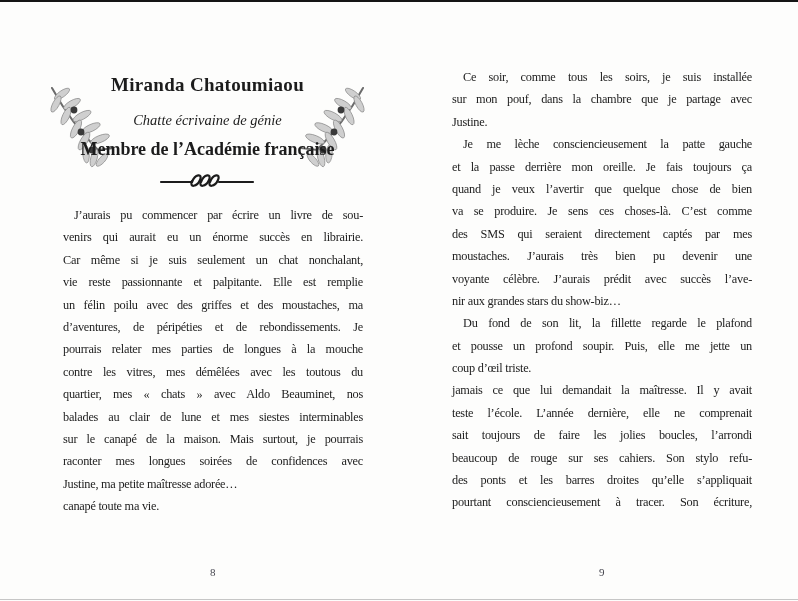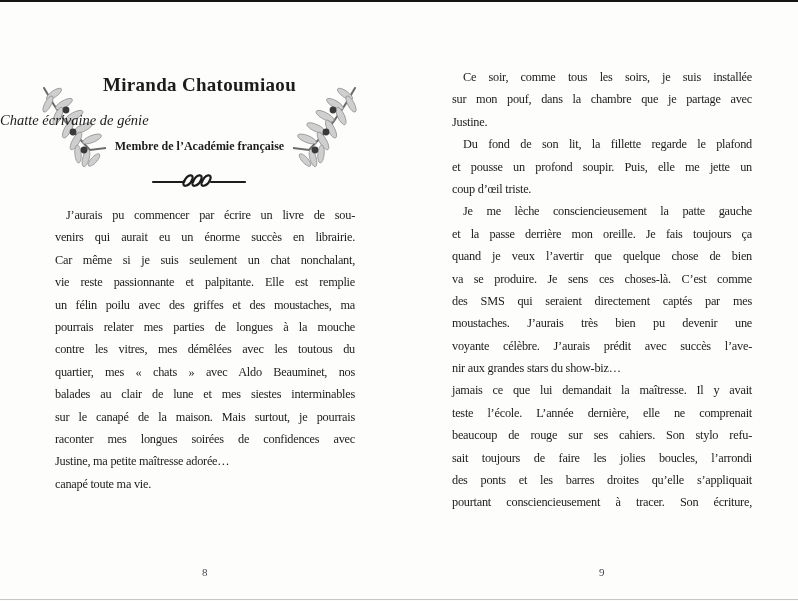--- a/index.html
+++ b/index.html
@@ -17,36 +17,36 @@
   html,body{width:798px;height:601px;overflow:hidden;}
   body{
     background:var(--paper);
     font-family:"Liberation Serif","DejaVu Serif",serif;
     color:var(--ink);
   }
   .book{position:relative;width:798px;height:601px;background:var(--paper);}
   .top-rule{position:absolute;top:0;left:0;width:100%;height:2px;background:var(--top-rule);}
   .bottom-rule{position:absolute;bottom:1px;left:0;width:100%;height:1px;background:var(--bottom-rule);}
   .page{position:absolute;top:0;height:601px;width:399px;}
-  .page.left{left:0;padding-left:8px;}
+  .page.left{left:8px;padding-left:8px;}
   .page.right{left:399px;}
 
   
   .dedication{position:absolute;top:0;left:0;width:399px;height:200px;}
   .author-name{
     position:absolute;top:74px;left:0;width:399px;
     text-align:center;font-size:19px;font-weight:bold;letter-spacing:.3px;
   }
   .author-subtitle{
     position:absolute;top:112px;left:0;width:399px;
-    font-size:14.5px;font-style:italic;
+    text-align:center;font-size:14.5px;font-style:italic;
   }
   .author-affiliation{
     position:absolute;top:139px;left:0;width:399px;
-    text-align:center;font-size:12px;font-weight:bold;
+    text-align:center;font-size:18px;font-weight:bold;
   }
   .branch{position:absolute;width:70px;height:84px;top:84px;}
   .branch.b-left{left:36px;}
   .branch.b-right{left:293px;transform:scaleX(-1);}
   .branch .stem{stroke:var(--stem);stroke-width:2;fill:none;stroke-linecap:round;}
   .branch .leaf{fill:var(--leaf-fill);stroke:var(--leaf-stroke);stroke-width:.7;}
   .branch .olive{fill:var(--olive);}
   .divider{position:absolute;top:172px;left:151px;width:96px;height:20px;}
   .divider path{stroke:var(--ink);stroke-width:2.2;fill:none;stroke-linecap:round;}
 
@@ -128,20 +128,21 @@
       </svg>
     </header>
 
     <div class="body-text">
         <div class="paragraph">
           <div class="line indent">J’aurais pu commencer par écrire un livre de sou-</div>
           <div class="line">venirs qui aurait eu un énorme succès en librairie.</div>
           <div class="line">Car même si je suis seulement un chat nonchalant,</div>
           <div class="line">vie reste passionnante et palpitante. Elle est remplie</div>
           <div class="line">un félin poilu avec des griffes et des moustaches, ma</div>
+          <div class="line">d’aventures, de péripéties et de rebondissements. Je</div>
           <div class="line">pourrais relater mes parties de longues à la mouche</div>
           <div class="line">contre les vitres, mes démêlées avec les toutous du</div>
           <div class="line">quartier, mes « chats » avec Aldo Beauminet, nos</div>
           <div class="line">balades au clair de lune et mes siestes interminables</div>
           <div class="line">sur le canapé de la maison. Mais surtout, je pourrais</div>
           <div class="line">raconter mes longues soirées de confidences avec</div>
           <div class="line end">Justine, ma petite maîtresse adorée…</div>
         </div>
         <div class="paragraph">
           <div class="line end">canapé toute ma vie.</div>
@@ -151,39 +152,39 @@
   </section>
 
   <section class="page right">
     <div class="body-text">
         <div class="paragraph">
           <div class="line indent">Ce soir, comme tous les soirs, je suis installée</div>
           <div class="line">sur mon pouf, dans la chambre que je partage avec</div>
           <div class="line end">Justine.</div>
         </div>
         <div class="paragraph">
-          <div class="line indent">Du fond de son lit, la fillette regarde le plafond</div>
-          <div class="line">et pousse un profond soupir. Puis, elle me jette un</div>
-          <div class="line end">coup d’œil triste.</div>
-        </div>
-        <div class="paragraph">
           <div class="line indent">Je me lèche consciencieusement la patte gauche</div>
           <div class="line">et la passe derrière mon oreille. Je fais toujours ça</div>
           <div class="line">quand je veux l’avertir que quelque chose de bien</div>
           <div class="line">va se produire. Je sens ces choses-là. C’est comme</div>
           <div class="line">des SMS qui seraient directement captés par mes</div>
           <div class="line">moustaches. J’aurais très bien pu devenir une</div>
           <div class="line">voyante célèbre. J’aurais prédit avec succès l’ave-</div>
           <div class="line end">nir aux grandes stars du show-biz…</div>
         </div>
         <div class="paragraph">
+          <div class="line indent">Du fond de son lit, la fillette regarde le plafond</div>
+          <div class="line">et pousse un profond soupir. Puis, elle me jette un</div>
+          <div class="line end">coup d’œil triste.</div>
+        </div>
+        <div class="paragraph">
           <div class="line">jamais ce que lui demandait la maîtresse. Il y avait</div>
           <div class="line">teste l’école. L’année dernière, elle ne comprenait</div>
+          <div class="line">sait toujours de faire les jolies boucles, l’arrondi</div>
           <div class="line">beaucoup de rouge sur ses cahiers. Son stylo refu-</div>
-          <div class="line">sait toujours de faire les jolies boucles, l’arrondi</div>
           <div class="line">des ponts et les barres droites qu’elle s’appliquait</div>
           <div class="line">pourtant consciencieusement à tracer. Son écriture,</div>
         </div>
       </div>
     <div class="folio">9</div>
   </section>
 
   <div class="bottom-rule"></div>
 </div>
 

